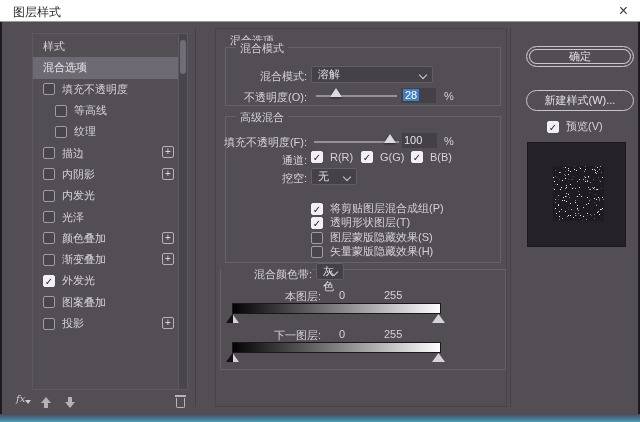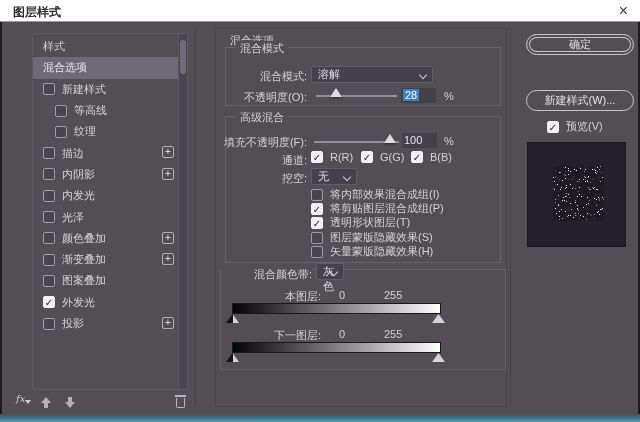--- a/index.html
+++ b/index.html
@@ -1,21 +1,21 @@
 <!DOCTYPE html>
 <html><head>
 <meta charset="utf-8">
 <style>
   * { box-sizing: border-box; margin: 0; padding: 0; }
   body { width: 640px; height: 422px; overflow: hidden; font-family: "Liberation Sans", "DejaVu Sans", sans-serif; }
   .window { position: relative; width: 640px; height: 422px; background: #524e54; overflow: hidden; }
 
   
   .titlebar { position: absolute; top: 0; left: 0; right: 0; height: 22px; background: #ffffff; border-bottom: 1px solid #9a9a9a; z-index: 5; }
-  .title { position: absolute; left: 13px; top: 4px; font-size: 12px; font-weight: bold; color: #2d2d2d; }
+  .title { position: absolute; left: 13px; top: 4px; font-size: 12px; font-weight: normal; color: #2d2d2d; }
   .close { position: absolute; right: 12px; top: 1px; font-size: 16px; color: #3c3c3c; cursor: default; line-height: 20px; }
 
   
   .bodyarea { position: absolute; top: 22px; left: 0; right: 0; bottom: 8px; background: #524e54; border-left: 2px solid #1d1b1f; border-right: 2px solid #1d1b1f; color: #d5d2d7; font-size: 11px; }
   .bottombar { position: absolute; left: 0; right: 0; bottom: 0; height: 8px; background: linear-gradient(180deg, #4a4e55 0%, #3e7b97 60%, #55a0bb 100%); }
 
   
   .sidebox { position: absolute; left: 30px; top: 11px; width: 156px; height: 357px; border: 1px solid #5d5961; padding-top: 2px; }
   .srow { height: 21.3px; display: flex; align-items: center; padding-left: 10px; gap: 7px; position: relative; }
   .srow.sel { background: #6e6a73; color: #eae7ec; }
@@ -80,21 +80,21 @@
 
     <div class="sidebox">
       <div class="srow">
         <span class="slabel">样式</span>
       </div>
       <div class="srow sel">
         <span class="slabel">混合选项</span>
       </div>
       <div class="srow">
         <span class="cb"></span>
-        <span class="slabel">新建样式</span>
+        <span class="slabel">填充不透明度</span>
       </div>
       <div class="srow ind">
         <span class="cb"></span>
         <span class="slabel">等高线</span>
       </div>
       <div class="srow ind">
         <span class="cb"></span>
         <span class="slabel">纹理</span>
       </div>
       <div class="srow">
@@ -117,28 +117,28 @@
       </div>
       <div class="srow">
         <span class="cb"></span>
         <span class="slabel">颜色叠加</span>
         <span class="plus">+</span>
       </div>
       <div class="srow">
         <span class="cb"></span>
         <span class="slabel">渐变叠加</span>
         <span class="plus">+</span>
-      </div>
-      <div class="srow">
-        <span class="cb"></span>
-        <span class="slabel">图案叠加</span>
       </div>
       <div class="srow">
         <span class="cb on"></span>
         <span class="slabel">外发光</span>
+      </div>
+      <div class="srow">
+        <span class="cb"></span>
+        <span class="slabel">图案叠加</span>
       </div>
       <div class="srow">
         <span class="cb"></span>
         <span class="slabel">投影</span>
         <span class="plus">+</span>
       </div>
       <div class="sbar">
         <div class="sthumb"></div>
       </div>
     </div>
@@ -199,24 +199,20 @@
         <div class="chk" style="left:185px; top:34px;">
           <span class="cb on"></span>
           <span>B(B)</span>
         </div>
 
         <span class="rlabel" style="left:-30px; top:54px; width:111px;">挖空:</span>
         <div class="dd" style="left:85px; top:51px; width:46px;">
           <span>无</span>
         </div>
 
-        <div class="chk" style="left:85px; top:70px;">
-          <span class="cb"></span>
-          <span>将内部效果混合成组(I)</span>
-        </div>
         <div class="chk" style="left:85px; top:84px;">
           <span class="cb on"></span>
           <span>将剪贴图层混合成组(P)</span>
         </div>
         <div class="chk" style="left:85px; top:98px;">
           <span class="cb on"></span>
           <span>透明形状图层(T)</span>
         </div>
         <div class="chk" style="left:85px; top:127px;">
           <span class="cb"></span>
@@ -245,21 +241,21 @@
         <span style="position:absolute; left:118px; top:58px;">0</span>
         <span style="position:absolute; left:163px; top:58px;">255</span>
         <div class="gbar" style="left:11px; top:72px; width:209px;"></div>
         <div class="btri split" style="left:5px; top:83px;"></div>
         <div class="btri light" style="left:211px; top:83px;"></div>
       </div>
     </div>
 
     <div class="vline" style="left:508px; top:6px; height:379px;"></div>
 
-    <div class="btn focus" style="top:12px;">确定</div>
+    <div class="btn focus" style="top:24px;">确定</div>
     <div class="btn" style="top:68px;">新建样式(W)...</div>
 
     <div class="chk" style="left:545px; top:97px;">
       <span class="cb on"></span>
       <span>预览(V)</span>
     </div>
 
     <div class="pvbox">
       <svg width="51" height="55" style="position:absolute; left:25px; top:23px;">
         <filter id="nz">

